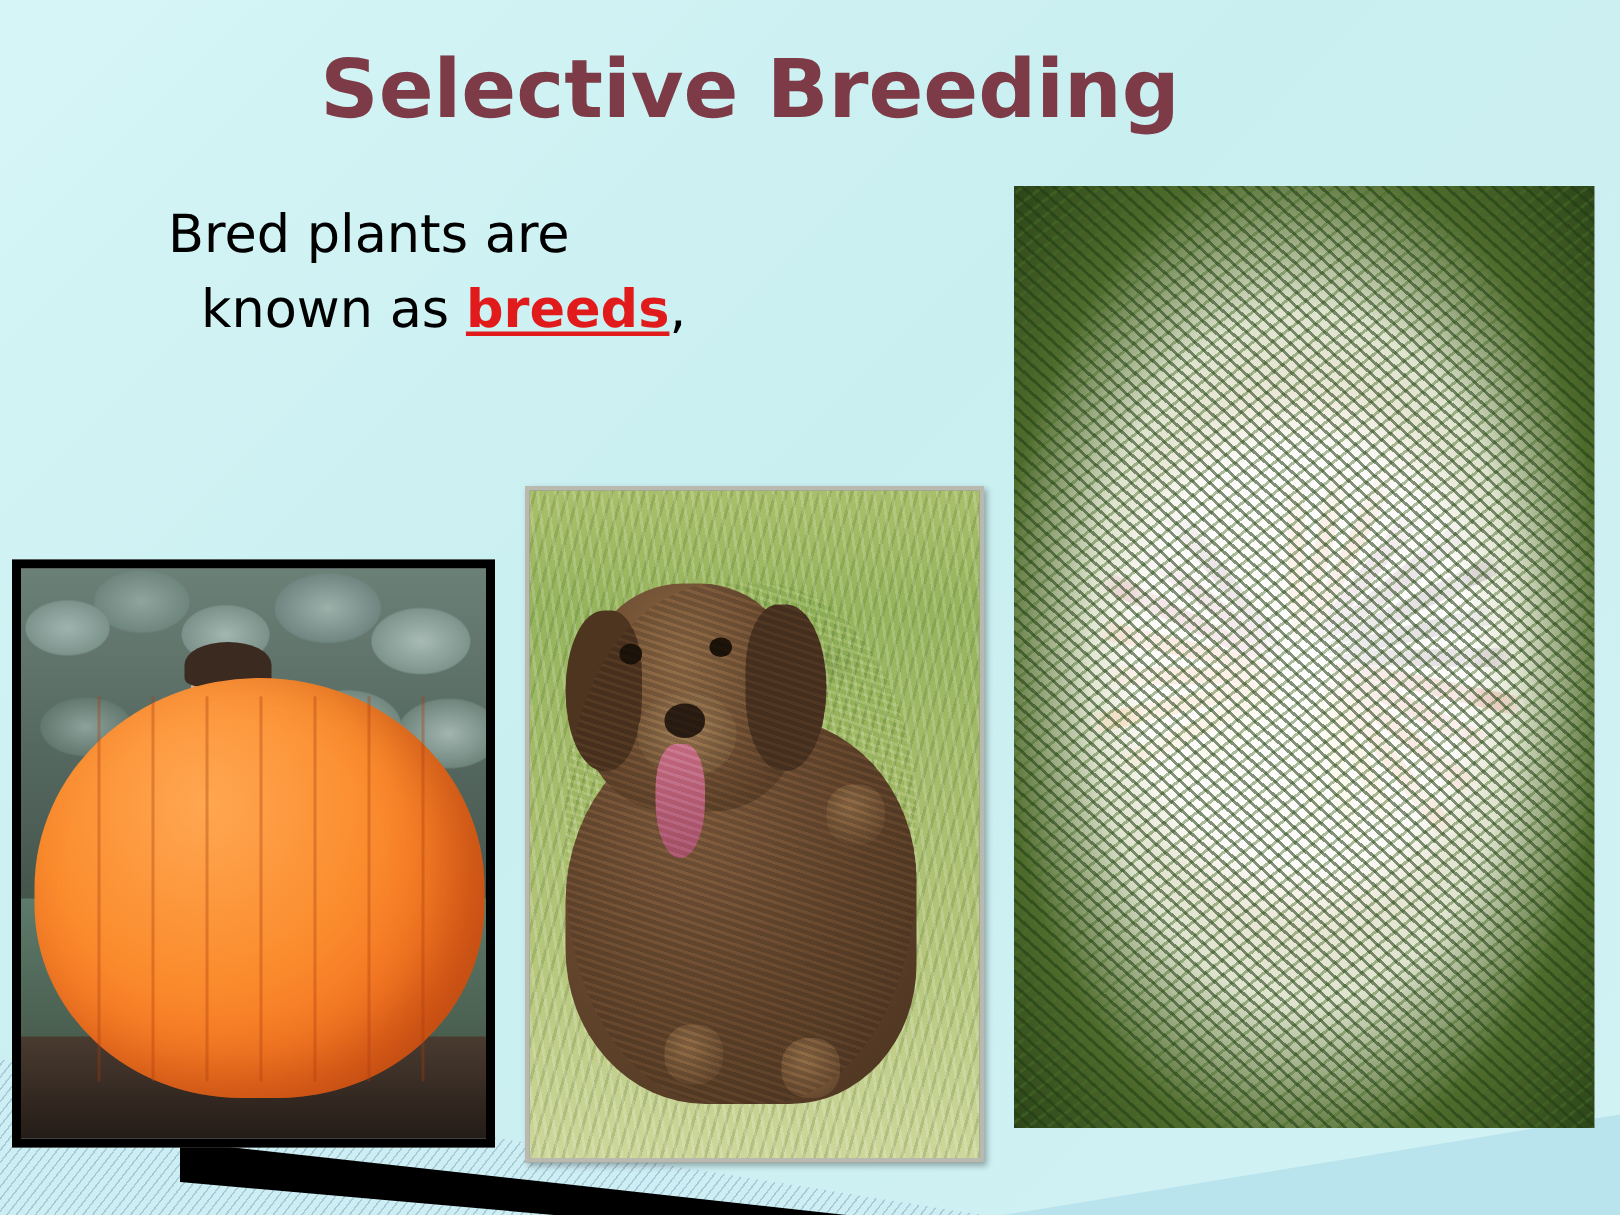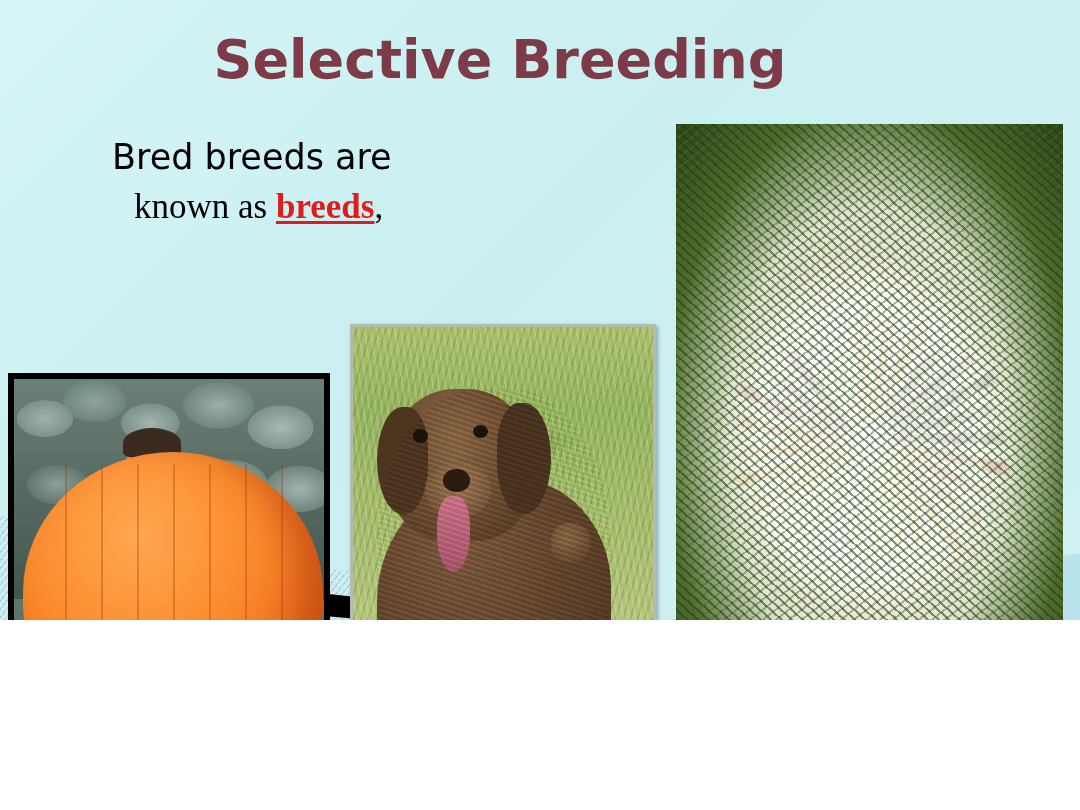--- a/index.html
+++ b/index.html
@@ -8,21 +8,21 @@
     padding: 0;
     background: #ffffff;
   }
   body {
     font-family: "DejaVu Sans", "Liberation Sans", sans-serif;
   }
 
   #slide {
     position: relative;
     width: 1080px;
-    height: 620px;
+    height: 810px;
     overflow: hidden;
     background: #cdf2f3;
     background-image:
       linear-gradient(135deg, #d6f5f6 0%, #c9eff1 45%, #d2f2f4 100%);
   }
 
   
   .deco-wedge-stripe {
     position: absolute;
     left: -20px;
@@ -83,21 +83,21 @@
     width: 520px;
     font-size: 35px;
     line-height: 1.44;
     color: #000000;
     text-indent: 0;
   }
   .body-text .ln {
     display: block;
     white-space: nowrap;
   }
-  .body-text .ln.indent { padding-left: 22px; font-family: Liberation Serif, serif; }
+  .body-text .ln.indent { padding-left: 22px; }
   .kw {
     color: #e11b1b;
     font-weight: bold;
     text-decoration: underline;
     text-decoration-thickness: 3px;
     text-underline-offset: 3px;
   }
   .kw-plain {
     color: #e11b1b;
     font-weight: bold;
@@ -338,21 +338,21 @@
 <div id="slide">
 
   <div class="deco-wedge-blue"></div>
   <div class="deco-wedge-stripe"></div>
   <div class="deco-wedge-black"></div>
 
   <div class="slide-title">Selective Breeding</div>
 
   <div class="body-text">
     <span class="ln">
-      <span>Bred breeds are</span>
+      <span>Bred plants are</span>
     </span>
     <span class="ln indent">
       <span>known as </span><span class="kw">breeds</span><span>,</span>
     </span>
   </div>
 
   <div class="photo" id="img-carrots">
     <div class="carrot-scene">
       <div id="carrot-ring">
           <div class="carrot" style="width: 118px; transform: rotate(-90deg) translate(14px, -6px); background: linear-gradient(90deg, rgb(224, 122, 30) 0%, rgb(224, 122, 30) 58%, rgba(255, 255, 255, 0.25) 100%); clip-path: polygon(0% 50%, 22% 12%, 100% 0%, 100% 100%, 22% 88%);"></div>

